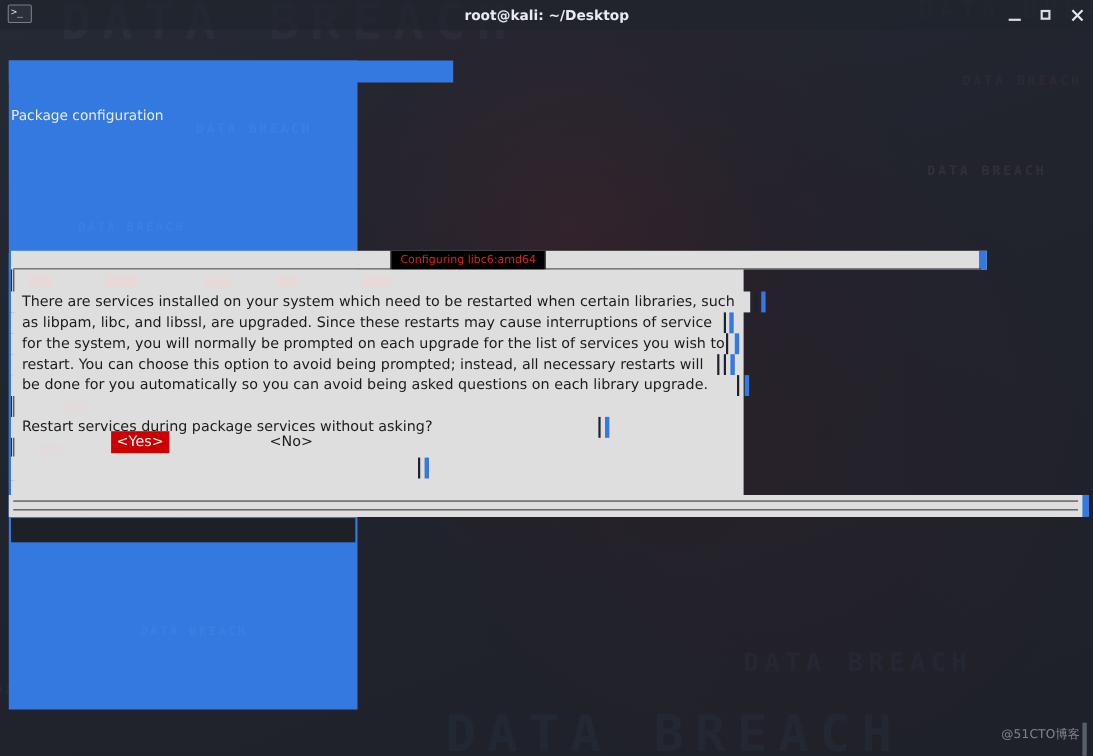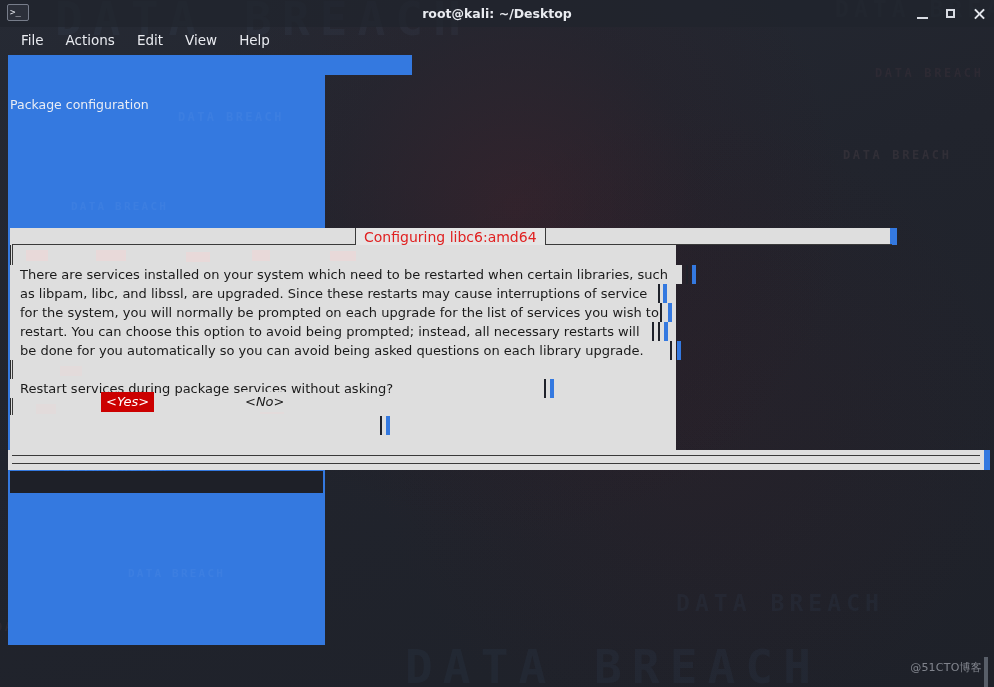--- a/index.html
+++ b/index.html
@@ -92,21 +92,21 @@
 
   .dlg-top{
     position:absolute;left:10px;top:228px;width:887px;height:17px;background:#dedede;
   }
   .dlg-top-blue{position:absolute;left:890px;top:228px;width:7px;height:17px;background:#3479e0;}
   .dlg-titleline{
     position:absolute;left:12px;top:244px;width:880px;height:1px;background:#3a3a3a;
   }
   .dlg-title{
     position:absolute;left:355px;top:228px;height:18px;line-height:18px;
-    background:#e5e5e5;color:#e02020;font-size:14px;padding:0 8px;
+    background:#000000;color:#e02020;font-size:10px;padding:0 8px;
     border-left:1px solid #3a3a3a;border-right:1px solid #3a3a3a;
     box-sizing:border-box;
   }
   .dlg-body{
     position:absolute;left:10px;top:245px;width:666px;height:218px;background:#dedede;
     border-left:1px solid #2b2b2b;box-sizing:border-box;
   }
   .dlg-body-inner-left{position:absolute;left:12px;top:245px;width:1px;height:218px;background:#3a3a3a;}
 
   .txtline{
@@ -120,21 +120,21 @@
 
   .qline{
     position:absolute;left:10px;top:379px;height:19px;line-height:19px;
     color:#1b1b1b;font-size:13px;background:#dedede;padding-left:10px;
     white-space:nowrap;box-sizing:border-box;
   }
 
   .btnrow{position:absolute;left:10px;top:415px;width:370px;height:22px;background:#dedede;}
   .btn{
     position:absolute;top:392px;height:20px;line-height:20px;font-size:13px;
-    font-family:"DejaVu Sans","Liberation Sans",sans-serif;cursor:pointer;font-style:italic;
+    font-family:"DejaVu Sans","Liberation Sans",sans-serif;cursor:pointer;
   }
   .btn-yes{left:101px;padding:0 5px;background:#cc0000;color:#ffffff;}
   .btn-no{left:240px;padding:0 5px;background:#dedede;color:#1b1b1b;}
 
   .dlg-bottom-fill{
     position:absolute;left:10px;top:437px;width:313px;height:26px;background:#dedede;
   }
   .dlg-footer{
     position:absolute;left:8px;top:450px;width:982px;height:20px;background:#dedede;
   }
@@ -186,27 +186,20 @@
         <div class="winbtn">
             <span class="max"></span>
           </div>
         <div class="winbtn">
             <span class="cl1"></span>
             <span class="cl2"></span>
           </div>
       </div>
     </div>
 
-    <div class="menubar">
-      <div class="menu-item">File</div>
-      <div class="menu-item">Actions</div>
-      <div class="menu-item">Edit</div>
-      <div class="menu-item">View</div>
-      <div class="menu-item">Help</div>
-    </div>
 
     <div class="bluehdrext"></div>
     <div class="bluepanel">
       <div class="blue-wm" style="left:170px;top:55px;font-size:12px;">DATA BREACH</div>
       <div class="blue-wm" style="left:63px;top:145px;font-size:11px;">DATA BREACH</div>
       <div class="blue-wm" style="left:120px;top:240px;font-size:25px;">DATA BREACH</div>
       <div class="blue-wm" style="left:230px;top:215px;font-size:11px;">DATA BREACH</div>
       <div class="blue-wm" style="left:55px;top:406px;font-size:12px;">DATA BREACH</div>
       <div class="blue-wm" style="left:120px;top:512px;font-size:11px;">DATA BREACH</div>
     </div>

